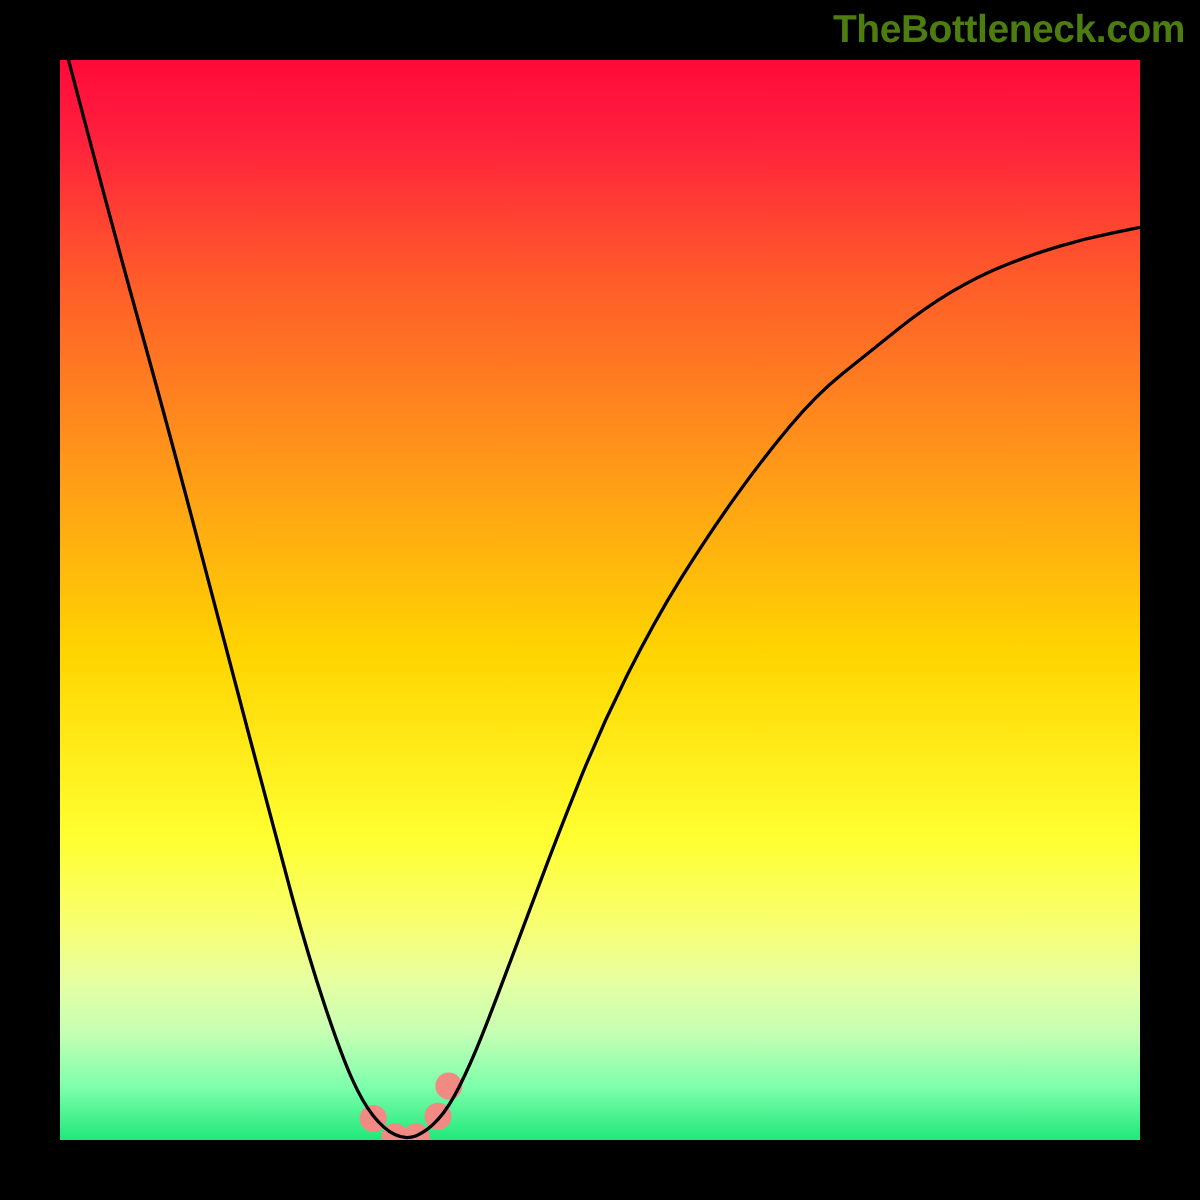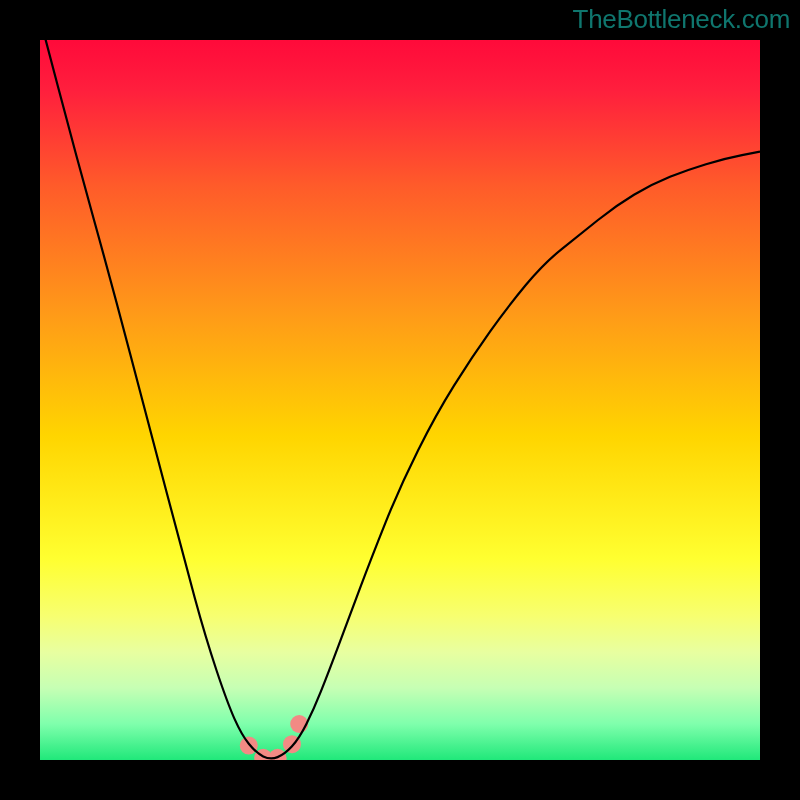--- a/index.html
+++ b/index.html
@@ -13,23 +13,23 @@
   .frame {
     position: relative;
     width: 800px;
     height: 800px;
     background: #000;
   }
   .watermark {
     position: absolute;
     top: 4px;
     right: 10px;
-    color: #0f766e;
+    color: #4d7c0f;
     font-size: 26px;
-    font-weight: 400;
+    font-weight: 700;
     z-index: 10;
     letter-spacing: -0.3px;
   }
   .plot-wrap {
     position: absolute;
     left: 40px;
     top: 40px;
     width: 720px;
     height: 720px;
   }

